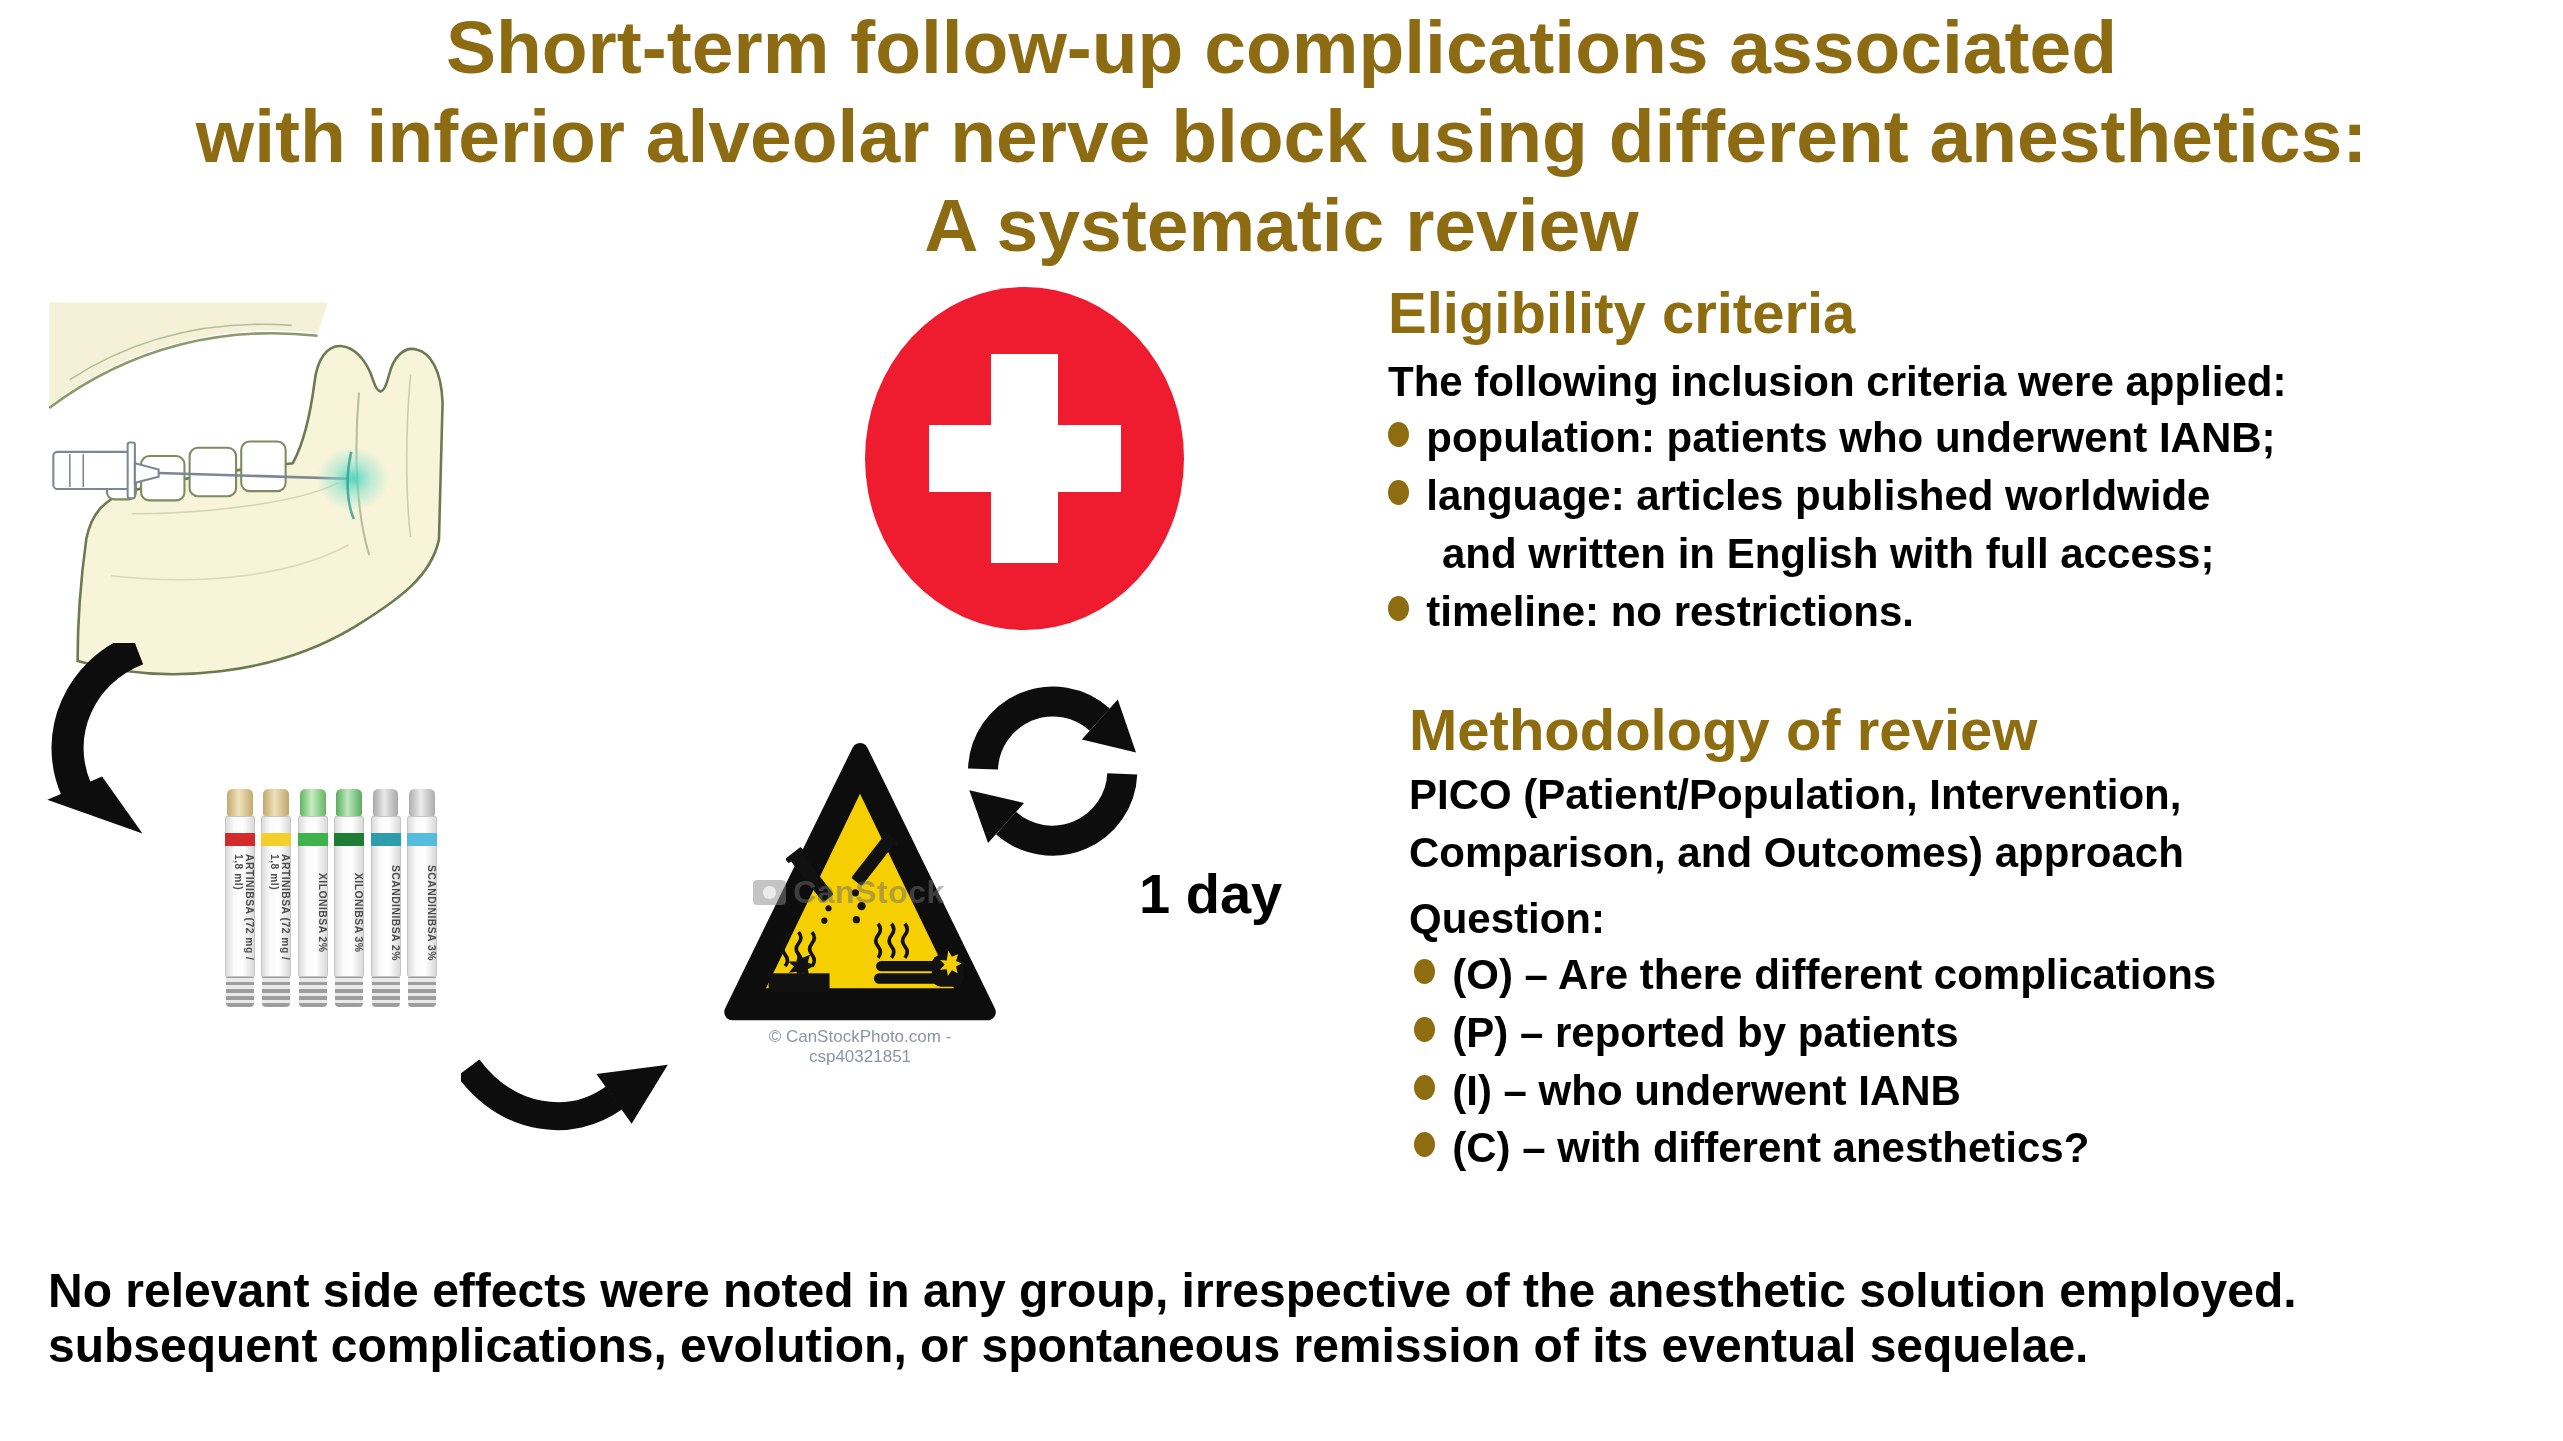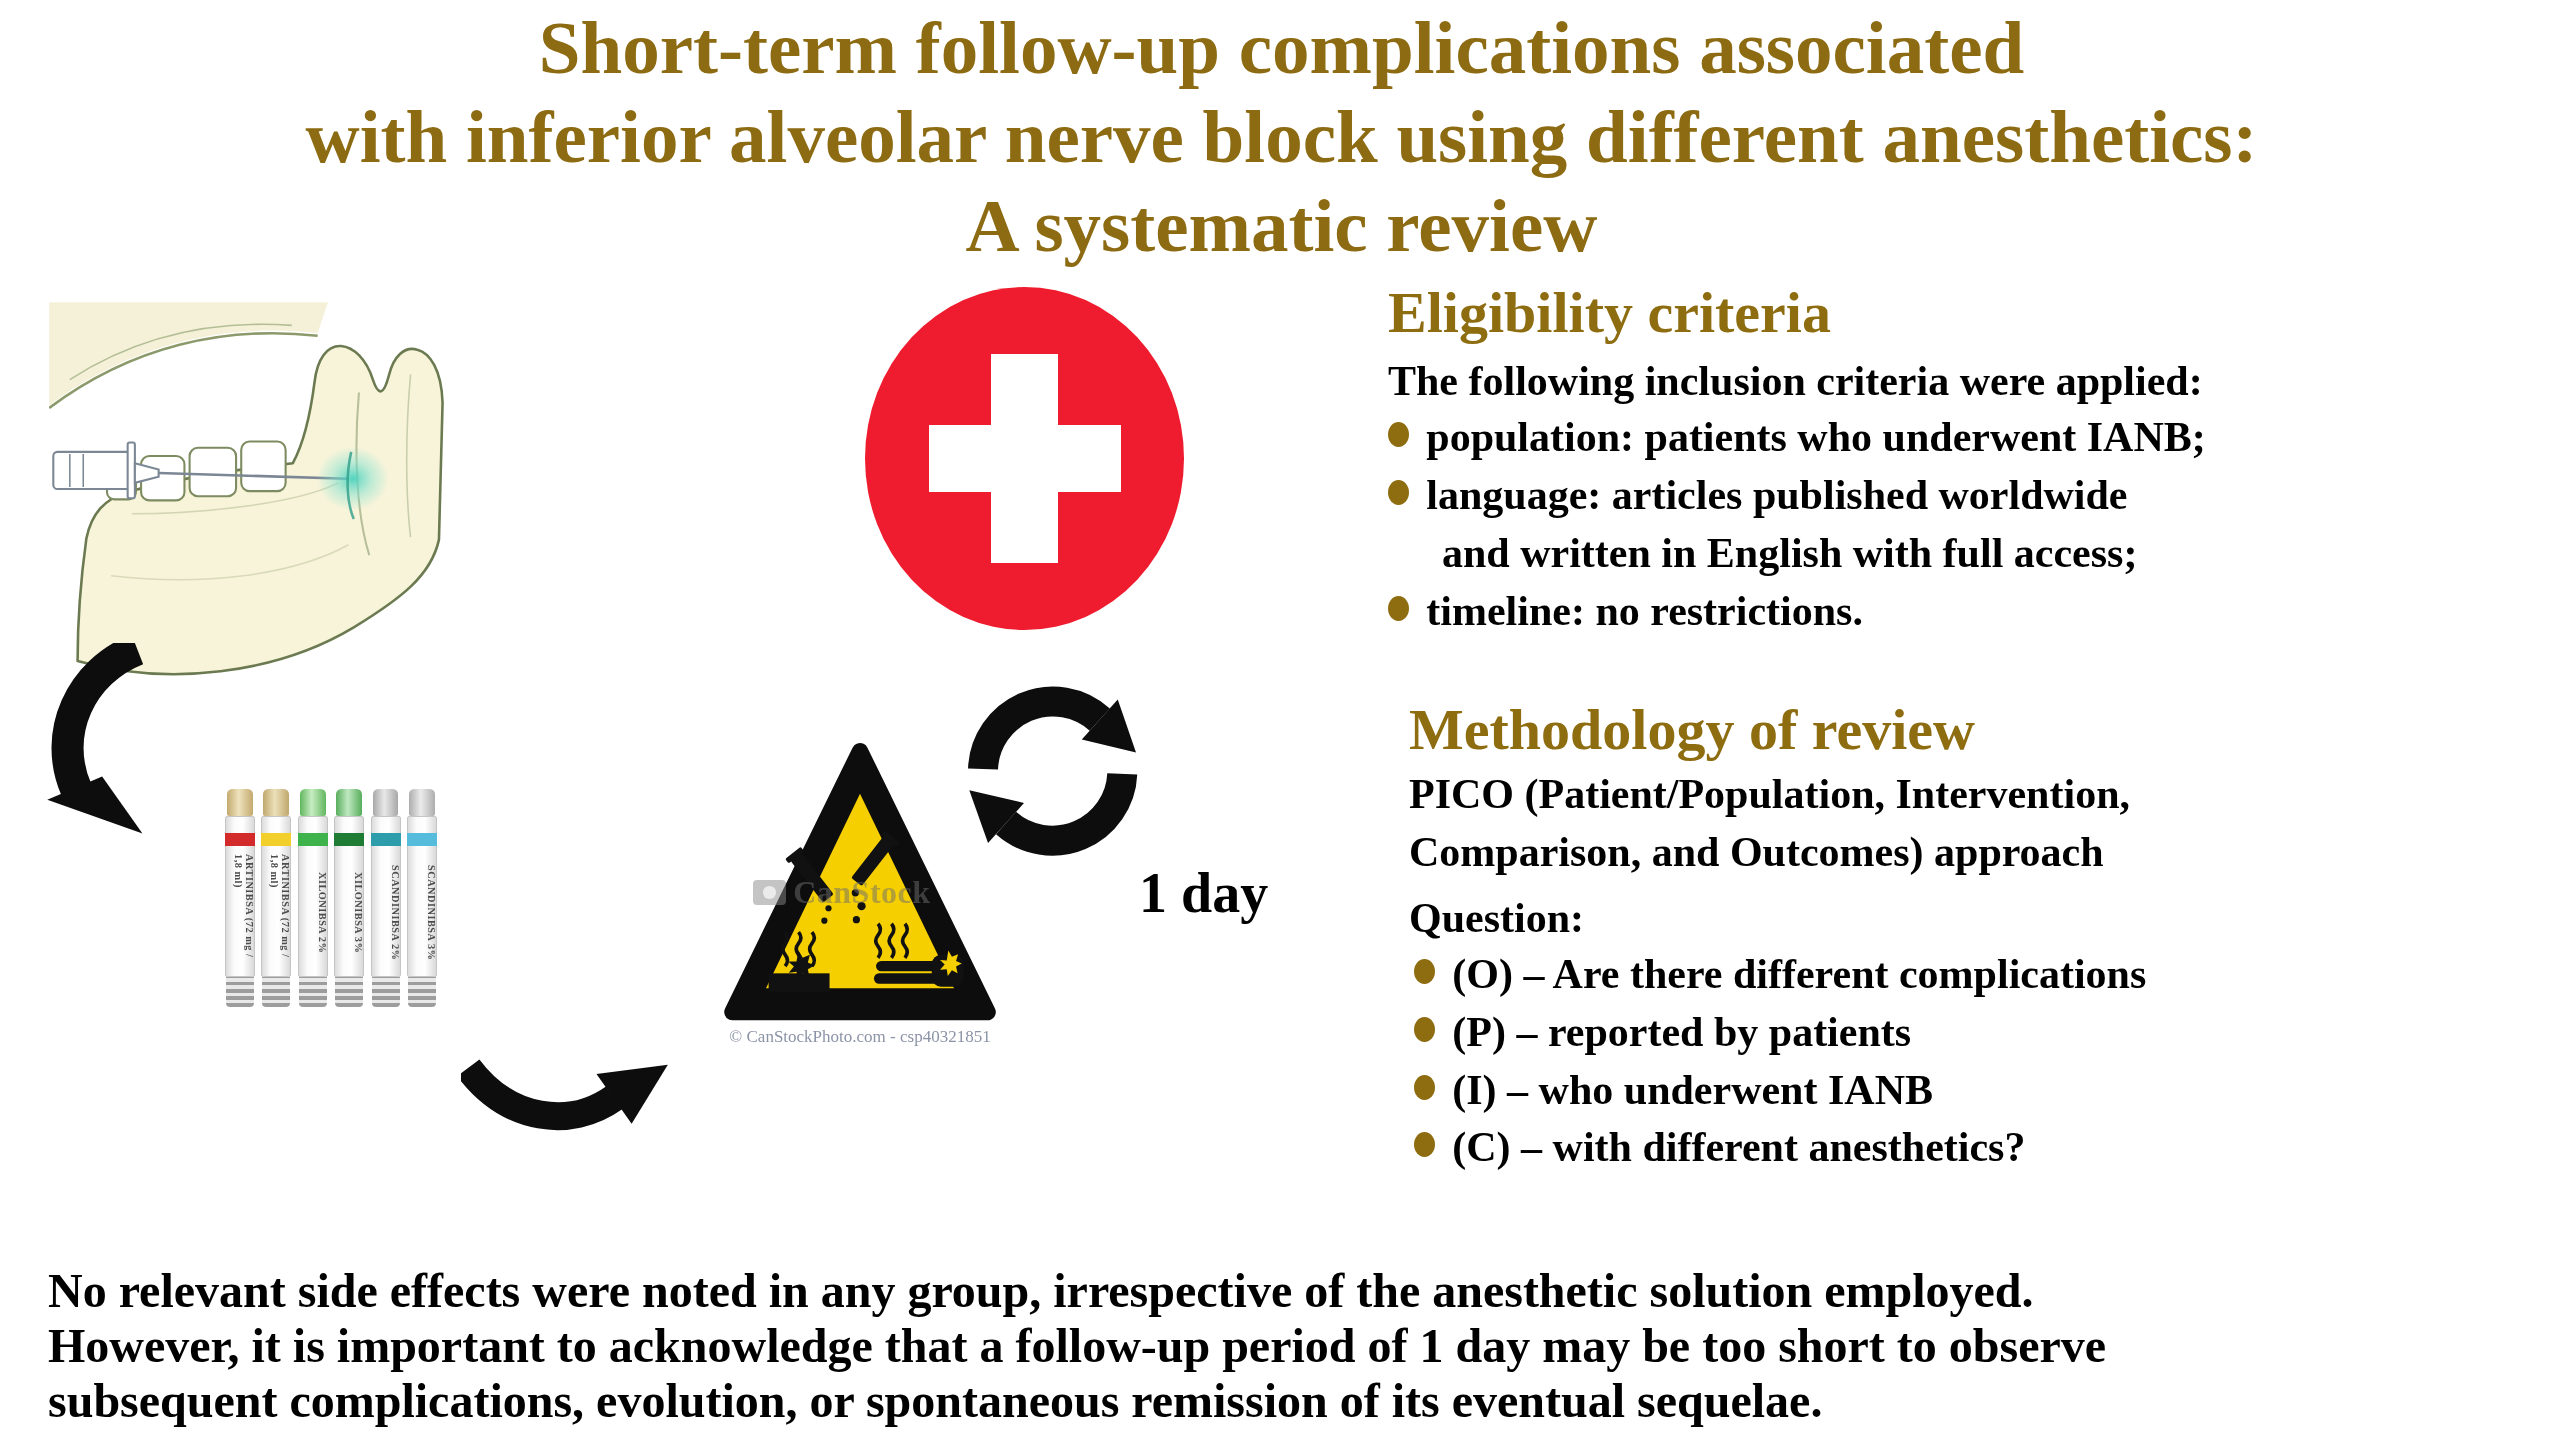--- a/index.html
+++ b/index.html
@@ -1,17 +1,17 @@
 <!DOCTYPE html>
 <html style="font-size:8.3px"><head>
 <meta charset="utf-8">
 <style>
   html,body{margin:0;padding:0;background:#ffffff;}
   #stage{position:relative;width:2563px;height:1442px;background:#ffffff;overflow:hidden;
-         font-family:Liberation Serif, serif;font-weight:700;color:#000;}
+         font-family:Liberation Sans, sans-serif;font-weight:700;color:#000;}
   .abs{position:absolute;}
   
   #title{left:0;top:3.1px;width:2563px;text-align:center;color:#8d6b12;
          font-size:75px;line-height:89px;}
   #title div{white-space:nowrap;}
   
   .gold-heading{color:#8e6c10;font-size:58px;line-height:62px;white-space:nowrap;}
   .rc-line{font-size:42px;line-height:49px;white-space:nowrap;color:#000;}
   .bullet-row{display:flex;align-items:flex-start;}
   .dot{flex:0 0 auto;width:20.7px;height:25px;border-radius:50%;background:#8e6c10;
@@ -271,18 +271,17 @@
         <polygon points="387,137 297,189 389,245" fill="#0d0d0d"></polygon>
         <path d="M 351 276 A 135 135 0 0 1 108 297" fill="none" stroke="#0d0d0d" stroke-width="58"></path>
         <polygon points="63,323 153,271 60,215" fill="#0d0d0d"></polygon>
       </g>
     </svg>
   </div>
   <div class="abs" id="one-day">1 day</div>
 
   <div class="abs" id="conclusions-body">
     <div>No relevant side effects were noted in any group, irrespective of the anesthetic solution employed.</div>
-    <div>However, it is important to acknowledge that a follow-up period of 1 day may be too short to observe</div>
     <div>subsequent complications, evolution, or spontaneous remission of its eventual sequelae.</div>
   </div>
 
 </div>
 
 
 </body></html>

